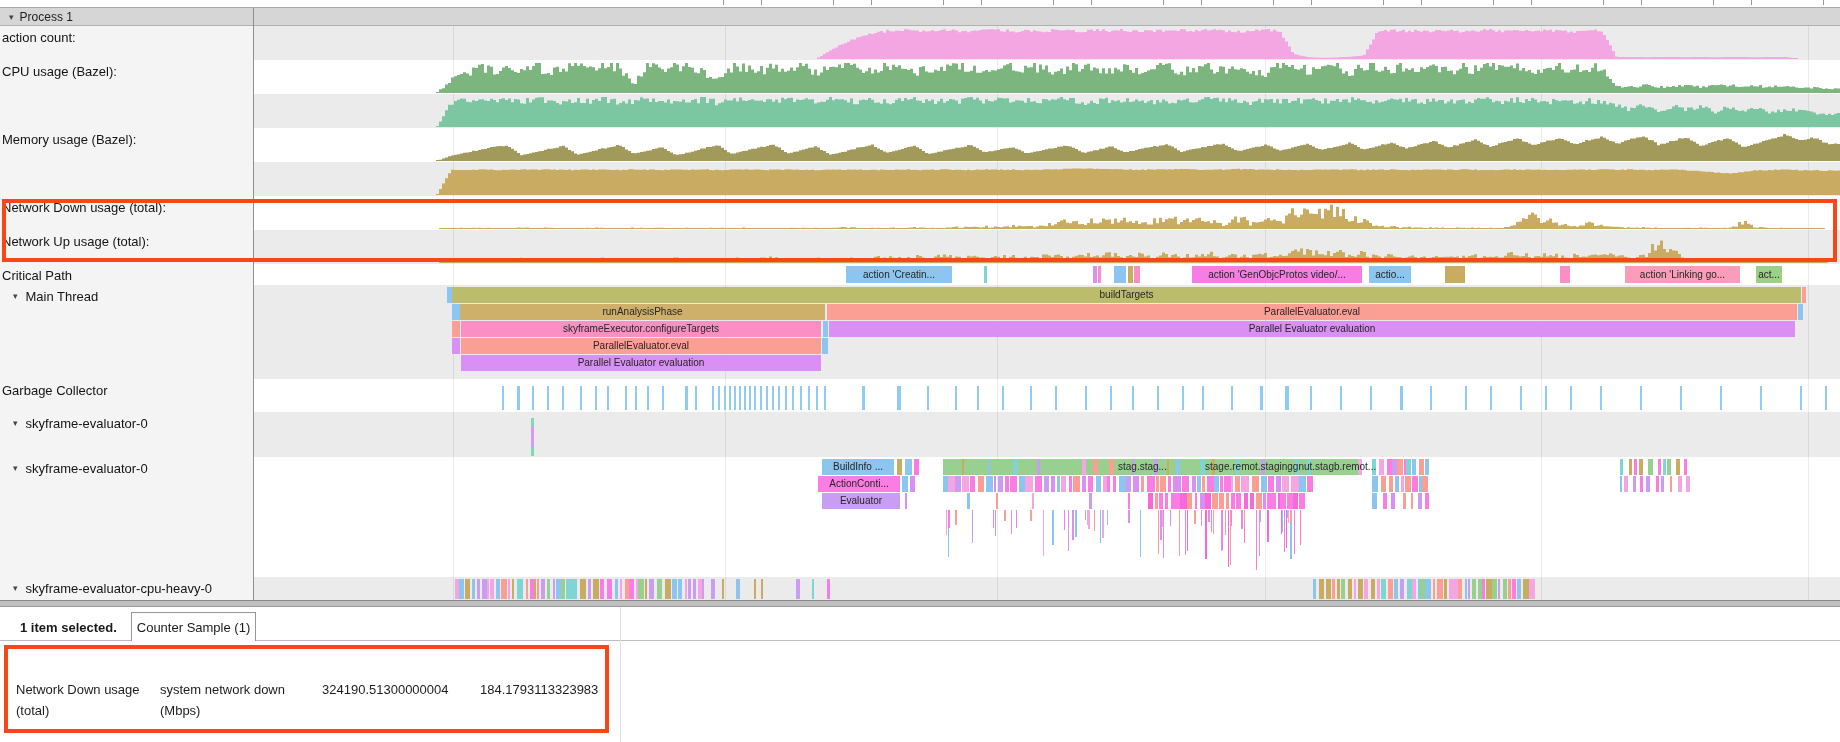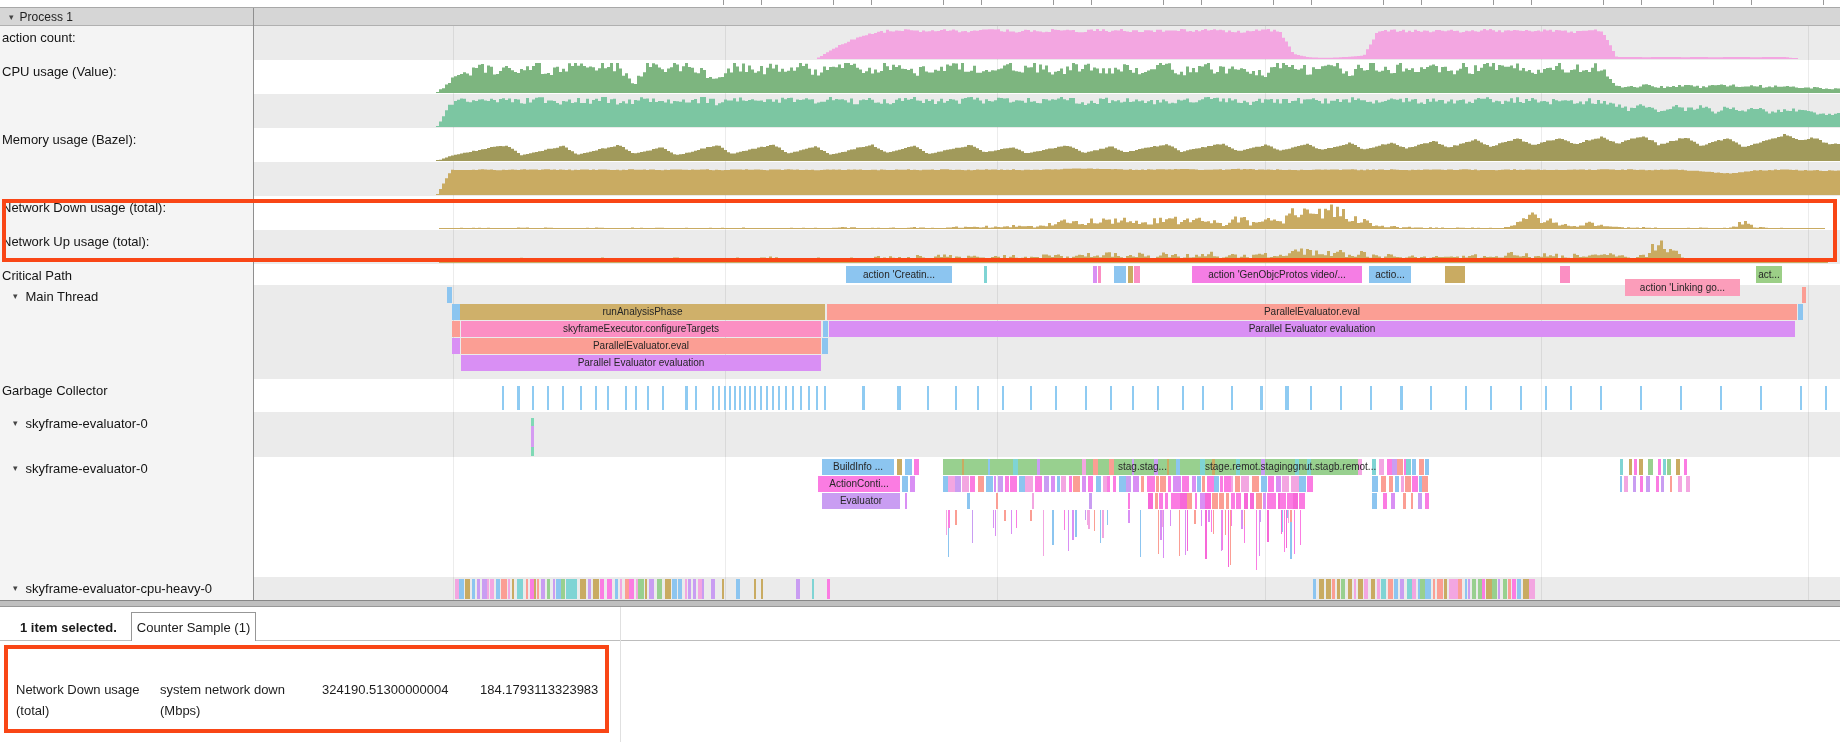--- a/index.html
+++ b/index.html
@@ -79,21 +79,21 @@
   <div id="phead">
     <span class="arr">▾</span>
     <span>Process 1</span>
   </div>
 
   <div id="sb">
       <div class="sb-row" style="top: 0px; height: 34px; padding-top: 4px;">
         <span class="lbl">action count:</span>
       </div>
       <div class="sb-row" style="top: 34px; height: 34px; padding-top: 4px;">
-        <span class="lbl">CPU usage (Value):</span>
+        <span class="lbl">CPU usage (Bazel):</span>
       </div>
       <div class="sb-row" style="top: 102px; height: 34px; padding-top: 4px;">
         <span class="lbl">Memory usage (Bazel):</span>
       </div>
       <div class="sb-row" style="top: 170px; height: 34px; padding-top: 4px;">
         <span class="lbl">Network Down usage (total):</span>
       </div>
       <div class="sb-row" style="top: 204px; height: 34px; padding-top: 4px;">
         <span class="lbl">Network Up usage (total):</span>
       </div>
@@ -165,23 +165,24 @@
       <div class="sl" style="left: 731px; top: 266px; width: 3px; height: 17px; line-height: 17px; background: rgb(127, 212, 212);"></div>
       <div class="sl" style="left: 840px; top: 266px; width: 4px; height: 17px; line-height: 17px; background: rgb(217, 143, 244);"></div>
       <div class="sl" style="left: 845px; top: 266px; width: 3px; height: 17px; line-height: 17px; background: rgb(251, 143, 195);"></div>
       <div class="sl" style="left: 861px; top: 266px; width: 12px; height: 17px; line-height: 17px; background: rgb(140, 197, 240);"></div>
       <div class="sl" style="left: 875px; top: 266px; width: 5px; height: 17px; line-height: 17px; background: rgb(201, 171, 98);"></div>
       <div class="sl" style="left: 881px; top: 266px; width: 6px; height: 17px; line-height: 17px; background: rgb(251, 143, 195);"></div>
       <div class="sl" style="left: 939px; top: 266px; width: 170px; height: 17px; line-height: 17px; background: rgb(245, 125, 228);">action 'GenObjcProtos video/...</div>
       <div class="sl" style="left: 1116px; top: 266px; width: 42px; height: 17px; line-height: 17px; background: rgb(140, 197, 240);">actio...</div>
       <div class="sl" style="left: 1192px; top: 266px; width: 20px; height: 17px; line-height: 17px; background: rgb(201, 171, 98);"></div>
       <div class="sl" style="left: 1307px; top: 266px; width: 10px; height: 17px; line-height: 17px; background: rgb(251, 143, 195);"></div>
-      <div class="sl" style="left: 1372px; top: 266px; width: 115px; height: 17px; line-height: 17px; background: rgb(251, 157, 186); margin-top: 13px;">action 'Linking go...</div>
+      <div class="sl" style="left: 1372px; top: 266px; width: 115px; height: 17px; line-height: 17px; background: rgb(251, 157, 186);">action 'Linking go...</div>
       <div class="sl" style="left: 1503px; top: 266px; width: 26px; height: 17px; line-height: 17px; background: rgb(156, 207, 135);">act...</div>
       <div class="sl" style="left: 194px; top: 287px; width: 5px; height: 16px; line-height: 16px; background: rgb(140, 197, 240);"></div>
+      <div class="sl" style="left: 199px; top: 287px; width: 1349px; height: 16px; line-height: 16px; background: rgb(188, 189, 108);">buildTargets</div>
       <div class="sl" style="left: 1549px; top: 287px; width: 4px; height: 16px; line-height: 16px; background: rgb(251, 158, 148);"></div>
       <div class="sl" style="left: 199px; top: 304px; width: 8px; height: 16px; line-height: 16px; background: rgb(140, 197, 240);"></div>
       <div class="sl" style="left: 207px; top: 304px; width: 365px; height: 16px; line-height: 16px; background: rgb(207, 176, 106);">runAnalysisPhase</div>
       <div class="sl" style="left: 574px; top: 304px; width: 970px; height: 16px; line-height: 16px; background: rgb(251, 158, 148);">ParallelEvaluator.eval</div>
       <div class="sl" style="left: 1545px; top: 304px; width: 5px; height: 16px; line-height: 16px; background: rgb(140, 197, 240);"></div>
       <div class="sl" style="left: 199px; top: 321px; width: 8px; height: 16px; line-height: 16px; background: rgb(251, 158, 148);"></div>
       <div class="sl" style="left: 208px; top: 321px; width: 360px; height: 16px; line-height: 16px; background: rgb(251, 143, 195);">skyframeExecutor.configureTargets</div>
       <div class="sl" style="left: 570px; top: 321px; width: 5px; height: 16px; line-height: 16px; background: rgb(140, 197, 240);"></div>
       <div class="sl" style="left: 576px; top: 321px; width: 966px; height: 16px; line-height: 16px; background: rgb(217, 143, 244);">Parallel Evaluator evaluation</div>
       <div class="sl" style="left: 199px; top: 338px; width: 8px; height: 16px; line-height: 16px; background: rgb(217, 143, 244);"></div>

